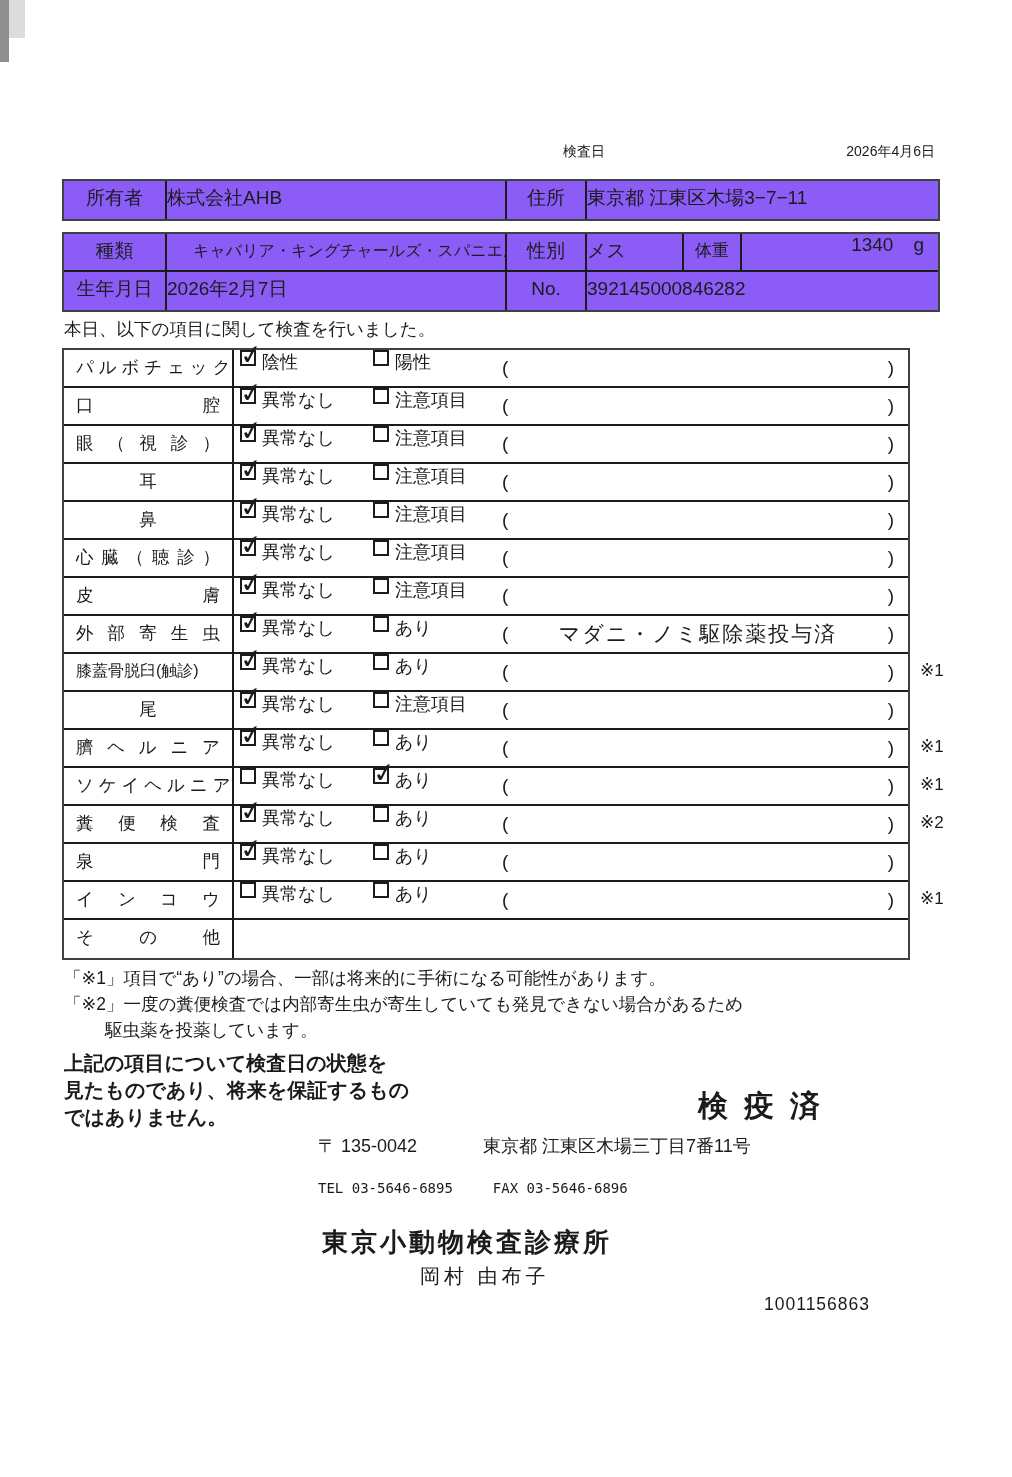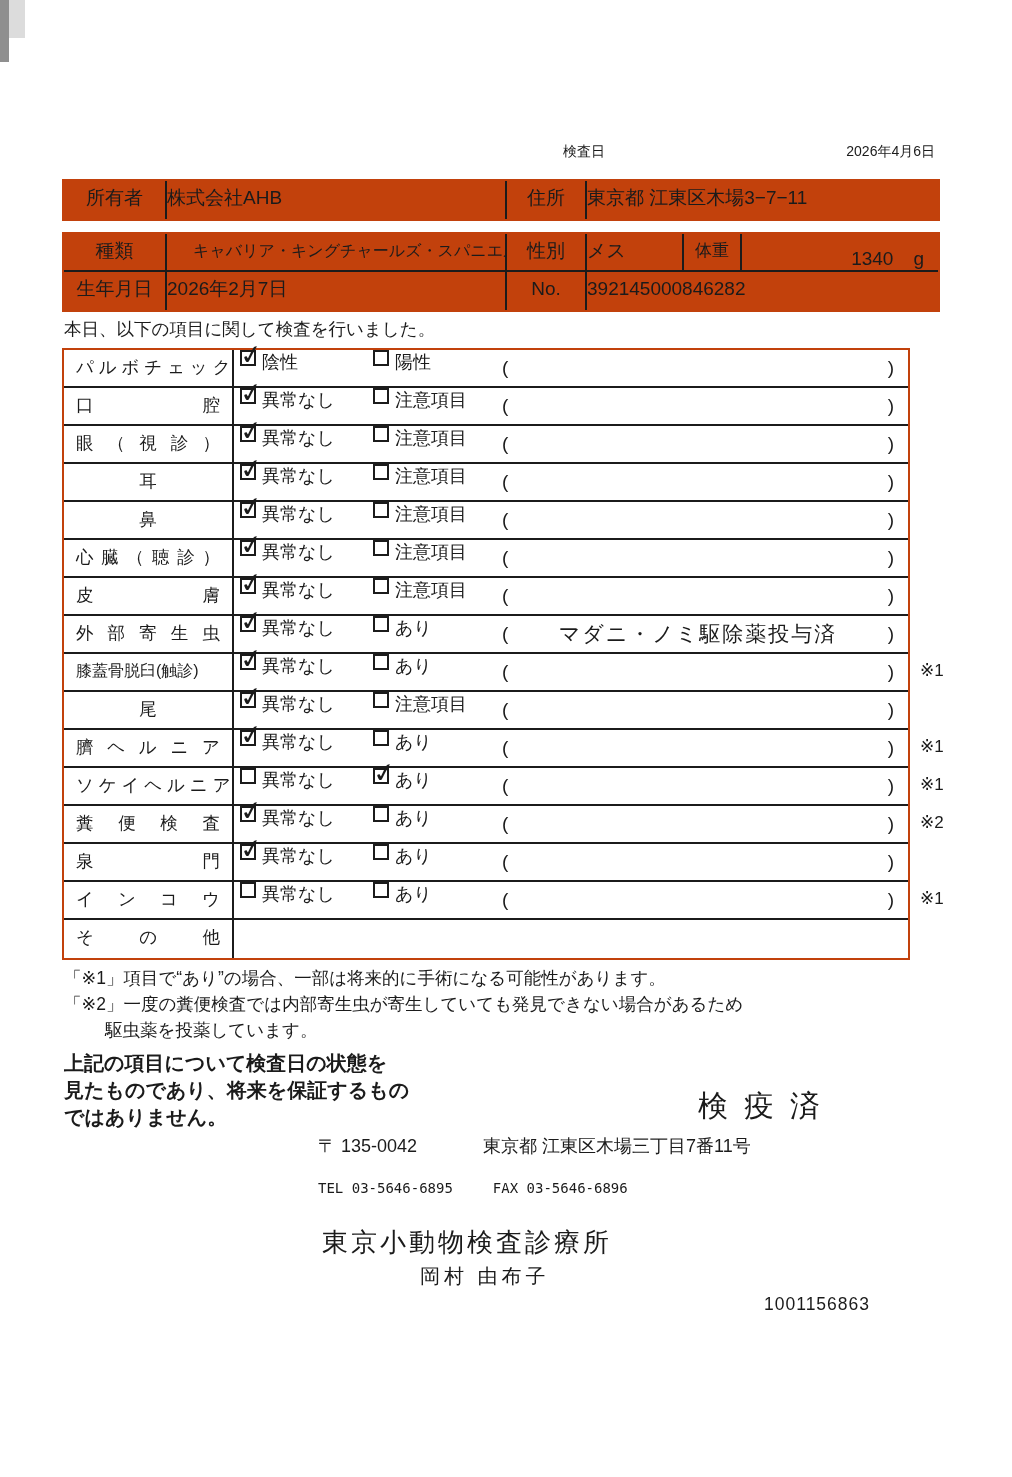--- a/index.html
+++ b/index.html
@@ -3,50 +3,50 @@
 <meta charset="utf-8">
 <style>
 *{margin:0;padding:0;box-sizing:border-box}
 body{margin:0;background:#ffffff}
 .page{position:relative;width:1012px;height:1477px;background:#fff;color:#1b1b1b;
   font-family:"Liberation Sans","DejaVu Sans",sans-serif;overflow:hidden}
 .artifact{position:absolute;left:0;top:0;width:9px;height:62px;background:#8f8f8f}
 .artifact2{position:absolute;left:9px;top:0;width:16px;height:38px;background:#dcdcdc}
 .title{position:absolute;top:84px;left:0;width:100%;text-align:center;font-size:30px;font-weight:600;letter-spacing:3px}
 .daterow{position:absolute;left:563px;top:143px;width:372px;display:flex;justify-content:space-between;font-size:14px}
-.t{position:absolute;border:2px solid #c2410c;background:#c2410c}
+.t{position:absolute;border:2px solid #404040;background:#8b5cf6}
 .row{display:grid;height:38px}
 .row.bb{border-bottom:2px solid #1b1b1b}
 .cell{border-right:2px solid #1b1b1b;font-size:19px;line-height:34px;padding:0 4px;white-space:nowrap;overflow:hidden}
 .cell.last{border-right:none}
 .lab{text-align:center}
 .val{padding-left:0;text-align:left}
 .breed{font-size:16px;padding-left:26px}
-.wcell{display:flex;justify-content:flex-end;align-items:flex-end;gap:20px;padding-right:14px;line-height:normal}
+.wcell{display:flex;justify-content:flex-end;align-items:flex-start;gap:20px;padding-right:14px;line-height:normal}
 .intro{position:absolute;left:64px;top:317px;font-size:17.5px}
 .crow{display:grid;grid-template-columns:170px 133px 125px auto;height:38px;border-bottom:2px solid #1b1b1b;position:relative;background:#fff}
 .crow:last-child{border-bottom:none}
 .clabel{border-right:2px solid #1b1b1b;font-size:17.5px;line-height:34px;padding:0 12px;white-space:nowrap;overflow:hidden}
 .spread{text-align:justify;text-align-last:justify}
 .center{text-align:center}
 .tight{font-size:16px}
 .copt{display:flex;gap:6px;padding-left:6px;font-size:18px;white-space:nowrap}
 .box{width:16px;height:16px;border:2px solid #1b1b1b;position:relative;flex:none;background:#fff}
 .box[data-checked="true"]::after{content:"✓";position:absolute;left:-2px;top:-13px;font-size:27px;font-weight:400;transform:rotate(-8deg);color:#1b1b1b}
 .cparen{display:flex;align-items:center;justify-content:space-between;font-size:19px;padding:0 14px 0 10px}
 .pcontent{font-size:21px;letter-spacing:2px;white-space:nowrap}
 .fnote{position:absolute;left:856px;top:6px;width:60px;font-size:17px;white-space:nowrap}
 .note1{position:absolute;left:64px;top:966px;font-size:17.5px}
 .note2a{position:absolute;left:64px;top:992px;font-size:17.5px}
 .note2b{position:absolute;left:105px;top:1018px;font-size:17.5px}
 .disclaimer{position:absolute;left:64px;top:1050px;font-size:20px;font-weight:600;line-height:1.35;white-space:pre-line}
-.stamp{position:absolute;left:698px;top:1086px;font-size:30px;font-weight:400;letter-spacing:16px;white-space:nowrap}
+.stamp{position:absolute;left:698px;top:1086px;font-size:30px;font-weight:700;letter-spacing:16px;white-space:nowrap}
 .postalrow{position:absolute;left:318px;top:1134px;display:flex;gap:66px;font-size:18px;white-space:nowrap}
 .telrow{position:absolute;left:318px;top:1180px;display:flex;gap:40px;font-size:14px;font-family:"DejaVu Sans Mono","Liberation Mono",monospace;white-space:nowrap}
-.clinic{position:absolute;left:322px;top:1225px;font-size:26px;letter-spacing:3px;font-weight:400;white-space:nowrap}
+.clinic{position:absolute;left:322px;top:1225px;font-size:26px;letter-spacing:3px;font-weight:700;white-space:nowrap}
 .vet{position:absolute;left:420px;top:1263px;font-size:20px;letter-spacing:4px;white-space:nowrap}
 .serial{position:absolute;left:764px;top:1294px;font-size:17.5px;letter-spacing:1px}
 </style>
 </head>
 <body>
 
 <div class="page">
 
   <div class="artifact"></div>
   <div class="artifact2"></div>

